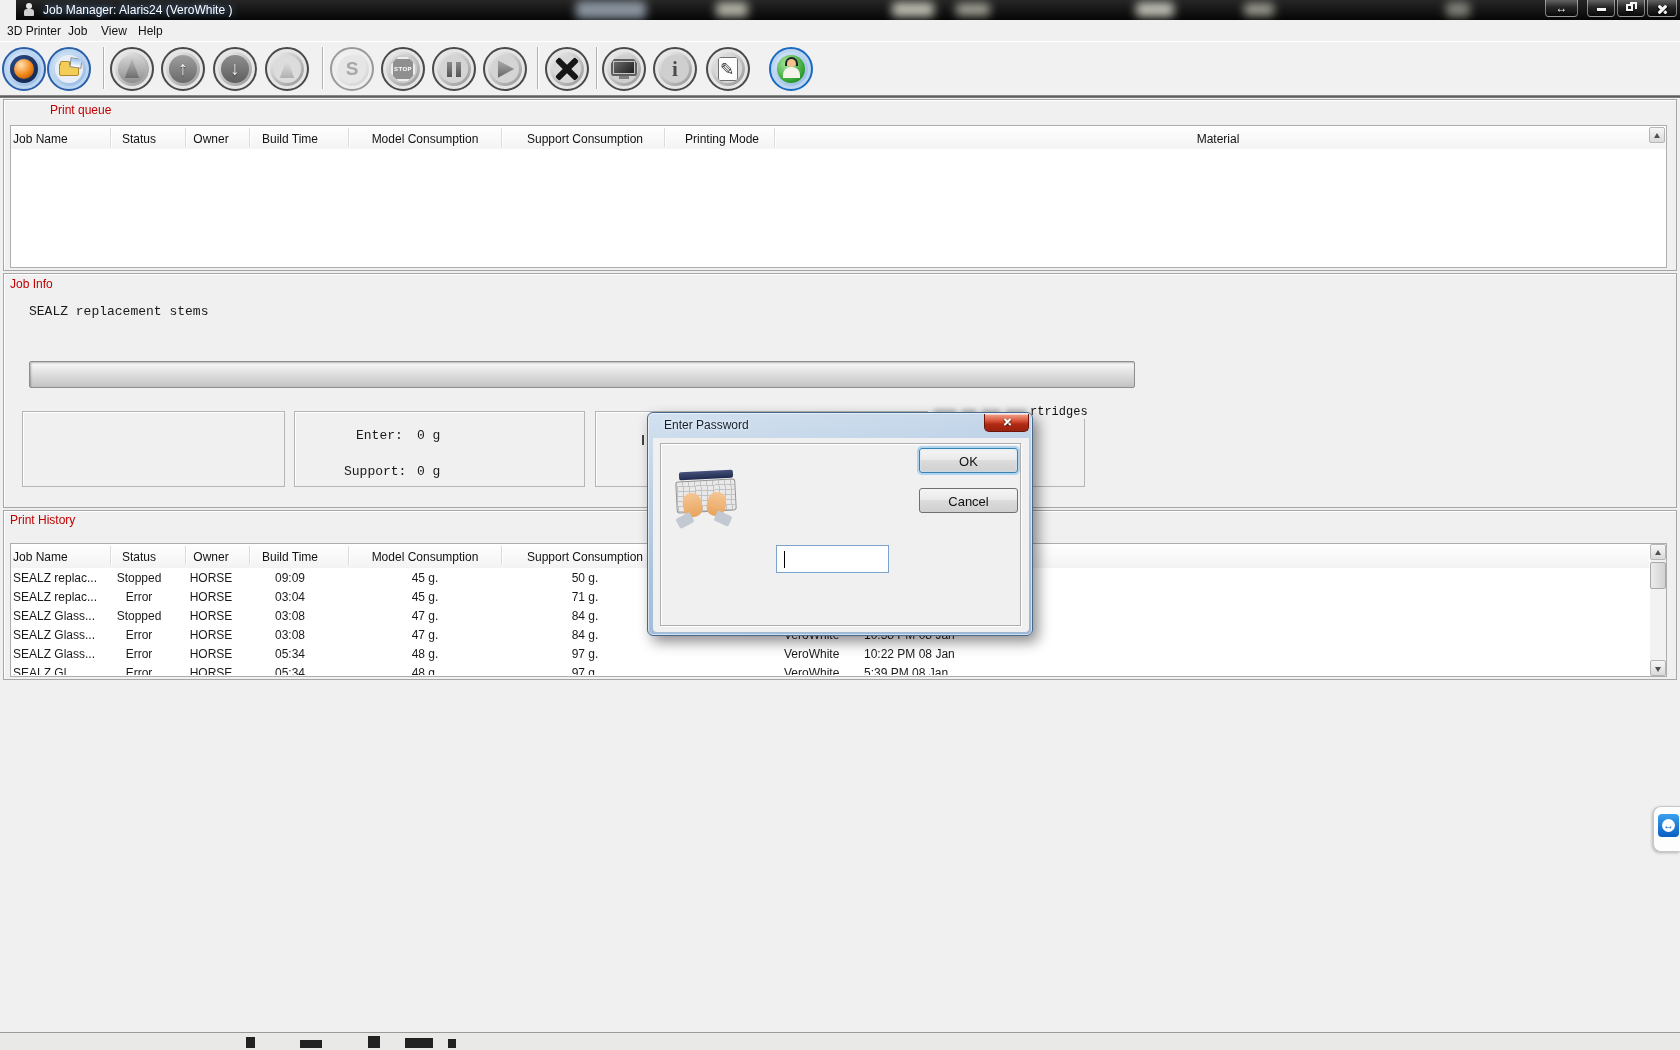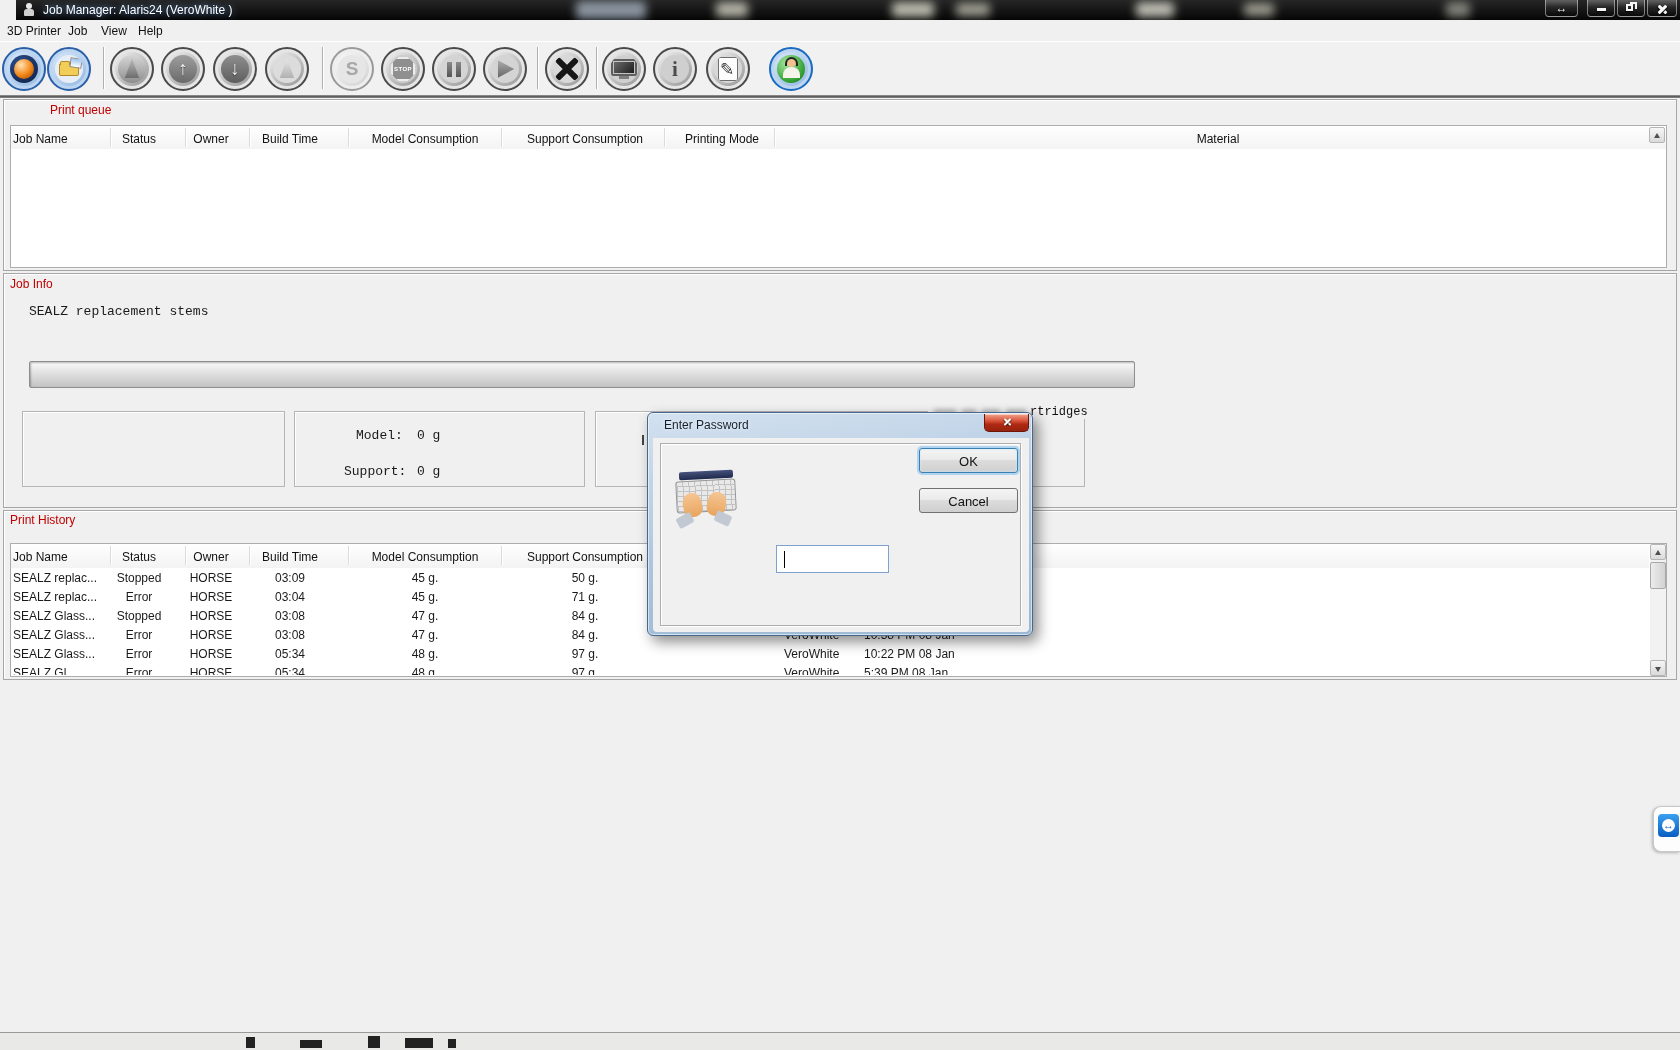--- a/index.html
+++ b/index.html
@@ -303,21 +303,21 @@
   <div class="section" style="left:3px;top:273px;width:1674px;height:235px;"></div>
   <span class="sec-label" style="left:8px;top:277px;text-align:center;">Job Info</span>
   <span class="abs" style="left:29px;top:304px;font-size:13px;">SEALZ replacement stems</span>
   <div class="progress"></div>
 
   <div class="gbox" style="left:22px;width:263px;"></div>
   <div class="gbox" style="left:294px;width:291px;"></div>
   <div class="gbox" style="left:595px;width:345px;"></div>
   <div class="gbox" style="left:873px;width:212px;"></div>
 
-  <span class="abs" style="left:356px;top:428px;font-size:13px;">Model:</span>
+  <span class="abs" style="left:356px;top:428px;font-size:13px;">Enter:</span>
   <span class="abs" style="left:417px;top:428px;font-size:13px;">0 g</span>
   <span class="abs" style="left:344px;top:464px;font-size:13px;">Support:</span>
   <span class="abs" style="left:417px;top:464px;font-size:13px;">0 g</span>
 
   <div class="abs" style="left:928px;top:404px;width:160px;height:15px;background:#f0f0f0;">
     <div class="smudge" style="left:6px;top:5px;width:22px;"></div>
     <div class="smudge" style="left:34px;top:5px;width:14px;"></div>
     <div class="smudge" style="left:54px;top:5px;width:18px;"></div>
     <div class="smudge" style="left:78px;top:5px;width:20px;"></div>
     <span class="abs" style="left:102px;top:1px;color:#111;">rtridges</span>
@@ -341,21 +341,21 @@
     <span class="hcell c-time">Build Time</span>
     <span class="hcell c-model">Model Consumption</span>
     <span class="hcell c-support">Support Consumption</span>
   </div>
 
   <div class="rows-clip" style="left:11px;top:568px;width:1638px;height:107px;">
     <div class="lrow" style="top:0;">
       <span class="c-job">SEALZ replac...</span>
         <span class="c-status">Stopped</span>
       <span class="c-owner">HORSE</span>
-        <span class="c-time">03:09</span>
+        <span class="c-time">09:09</span>
       <span class="c-model">45 g.</span>
         <span class="c-support">50 g.</span>
       <span class="c-material"></span>
         <span class="c-date"></span>
     </div>
     <div class="lrow" style="top:19px;">
       <span class="c-job">SEALZ replac...</span>
         <span class="c-status">Error</span>
       <span class="c-owner">HORSE</span>
         <span class="c-time">03:04</span>

